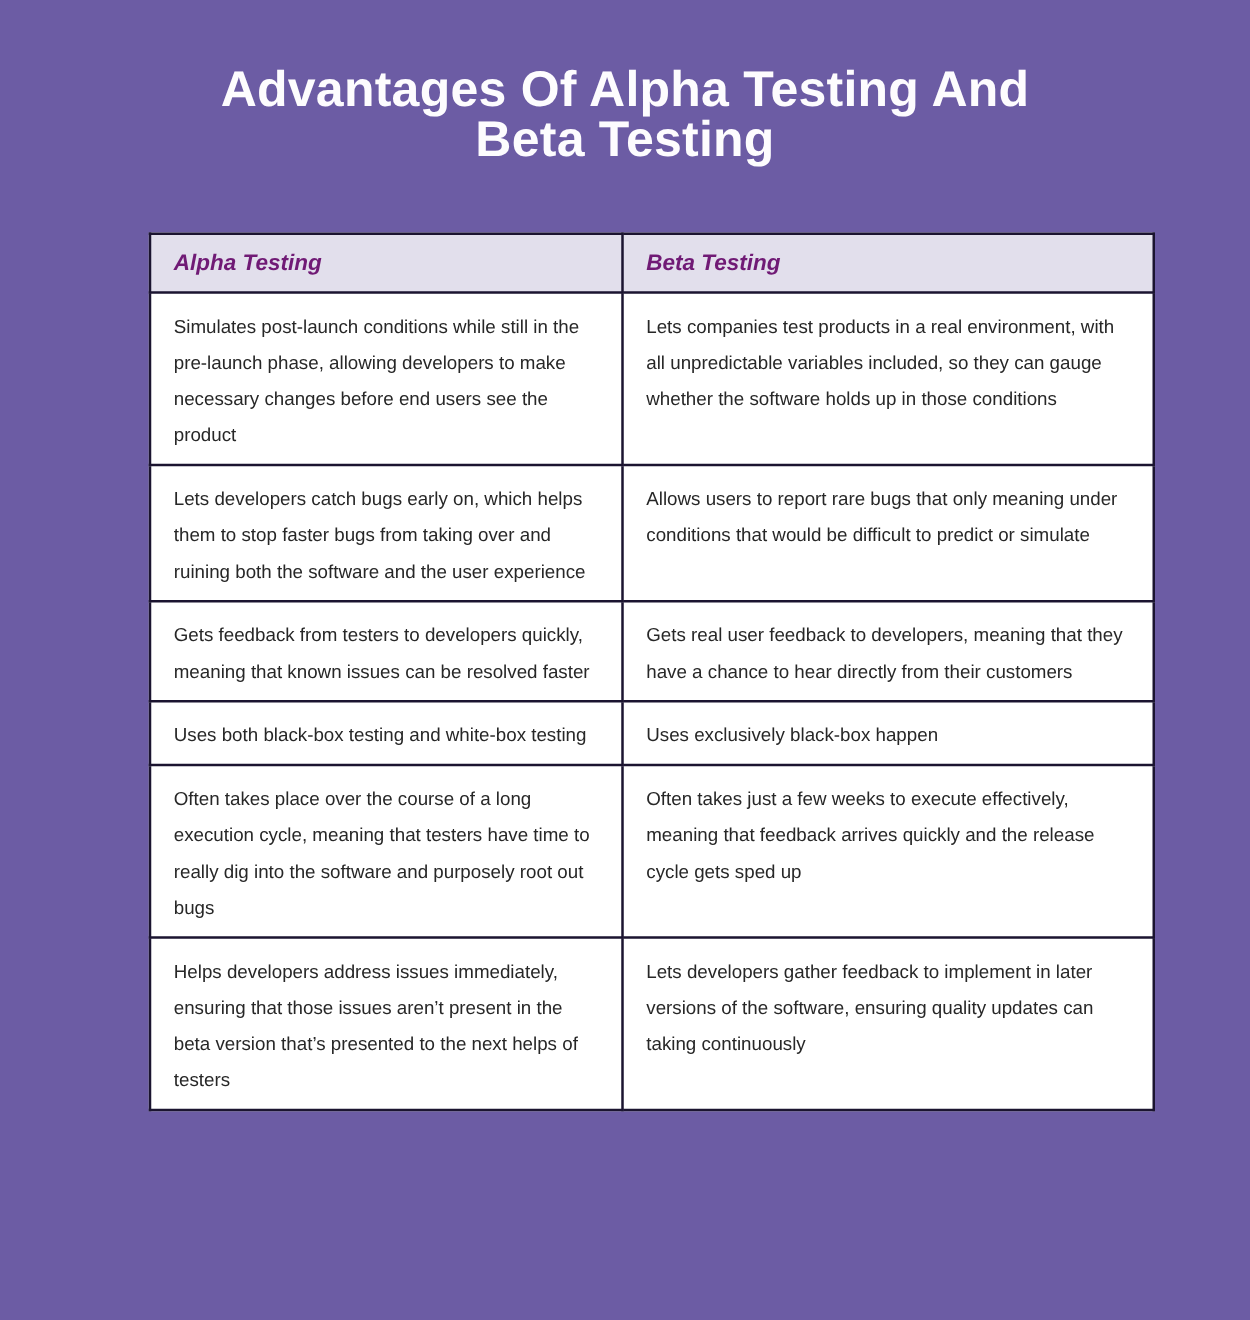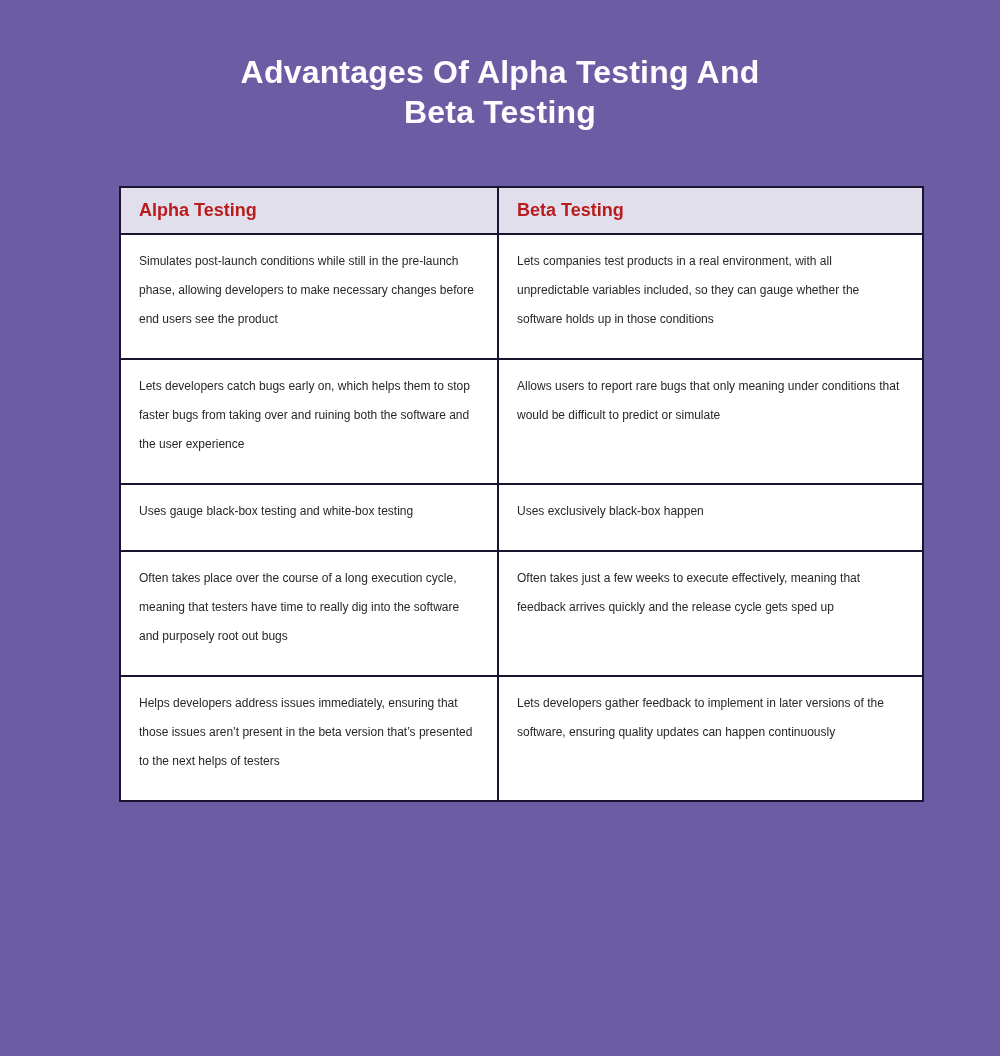--- a/index.html
+++ b/index.html
@@ -8,21 +8,21 @@
     height: 1056px;
     background: #6c5ca4;
     font-family: "Liberation Sans", sans-serif;
     overflow: hidden;
     position: relative;
   }
   .page-title {
     padding-top: 52px;
     text-align: center;
     color: #fdfcfe;
-    font-size: 32px;
+    font-size: 40px;
     line-height: 40px;
     font-weight: bold;
     letter-spacing: 0.2px;
   }
   .comparison-table {
     position: absolute;
     left: 119px;
     top: 186px;
     width: 803px;
     border-collapse: collapse;
@@ -32,32 +32,33 @@
   .comparison-table col.col-alpha { width: 378px; }
   .comparison-table col.col-beta  { width: 425px; }
   .comparison-table th,
   .comparison-table td {
     border: 2px solid #1b1430;
     vertical-align: top;
     text-align: left;
   }
   .comparison-table th {
     background: #e2dfec;
-    color: #b91c1c;
+    color: #701a75;
     font-size: 18px;
     font-weight: bold;
     padding: 11px 18px 12px 18px;
     line-height: 22px;
+    font-style: italic;
   }
   .comparison-table td {
     background: #ffffff;
     color: #272727;
-    font-size: 12px;
+    font-size: 15px;
     line-height: 29px;
-    padding: 12px 18px 24px 18px;
+    padding: 12px 18px 8px 18px;
   }
 </style>
 </head>
 <body>
 
 <div class="page-title">
   <div>Advantages Of Alpha Testing And</div>
   <div>Beta Testing</div>
 </div>
 
@@ -75,25 +76,29 @@
   <tbody>
     <tr>
       <td>Simulates post-launch conditions while still in the pre-launch phase, allowing developers to make necessary changes before end users see the product</td>
       <td>Lets companies test products in a real environment, with all unpredictable variables included, so they can gauge whether the software holds up in those conditions</td>
     </tr>
     <tr>
       <td>Lets developers catch bugs early on, which helps them to stop faster bugs from taking over and ruining both the software and the user experience</td>
       <td>Allows users to report rare bugs that only meaning under conditions that would be difficult to predict or simulate</td>
     </tr>
     <tr>
-      <td>Uses gauge black-box testing and white-box testing</td>
+      <td>Gets feedback from testers to developers quickly, meaning that known issues can be resolved faster</td>
+      <td>Gets real user feedback to developers, meaning that they have a chance to hear directly from their customers</td>
+    </tr>
+    <tr>
+      <td>Uses both black-box testing and white-box testing</td>
       <td>Uses exclusively black-box happen</td>
     </tr>
     <tr>
       <td>Often takes place over the course of a long execution cycle, meaning that testers have time to really dig into the software and purposely root out bugs</td>
       <td>Often takes just a few weeks to execute effectively, meaning that feedback arrives quickly and the release cycle gets sped up</td>
     </tr>
     <tr>
       <td>Helps developers address issues immediately, ensuring that those issues aren’t present in the beta version that’s presented to the next helps of testers</td>
-      <td>Lets developers gather feedback to implement in later versions of the software, ensuring quality updates can happen continuously</td>
+      <td>Lets developers gather feedback to implement in later versions of the software, ensuring quality updates can taking continuously</td>
     </tr>
   </tbody>
 </table>
 
 </body></html>

